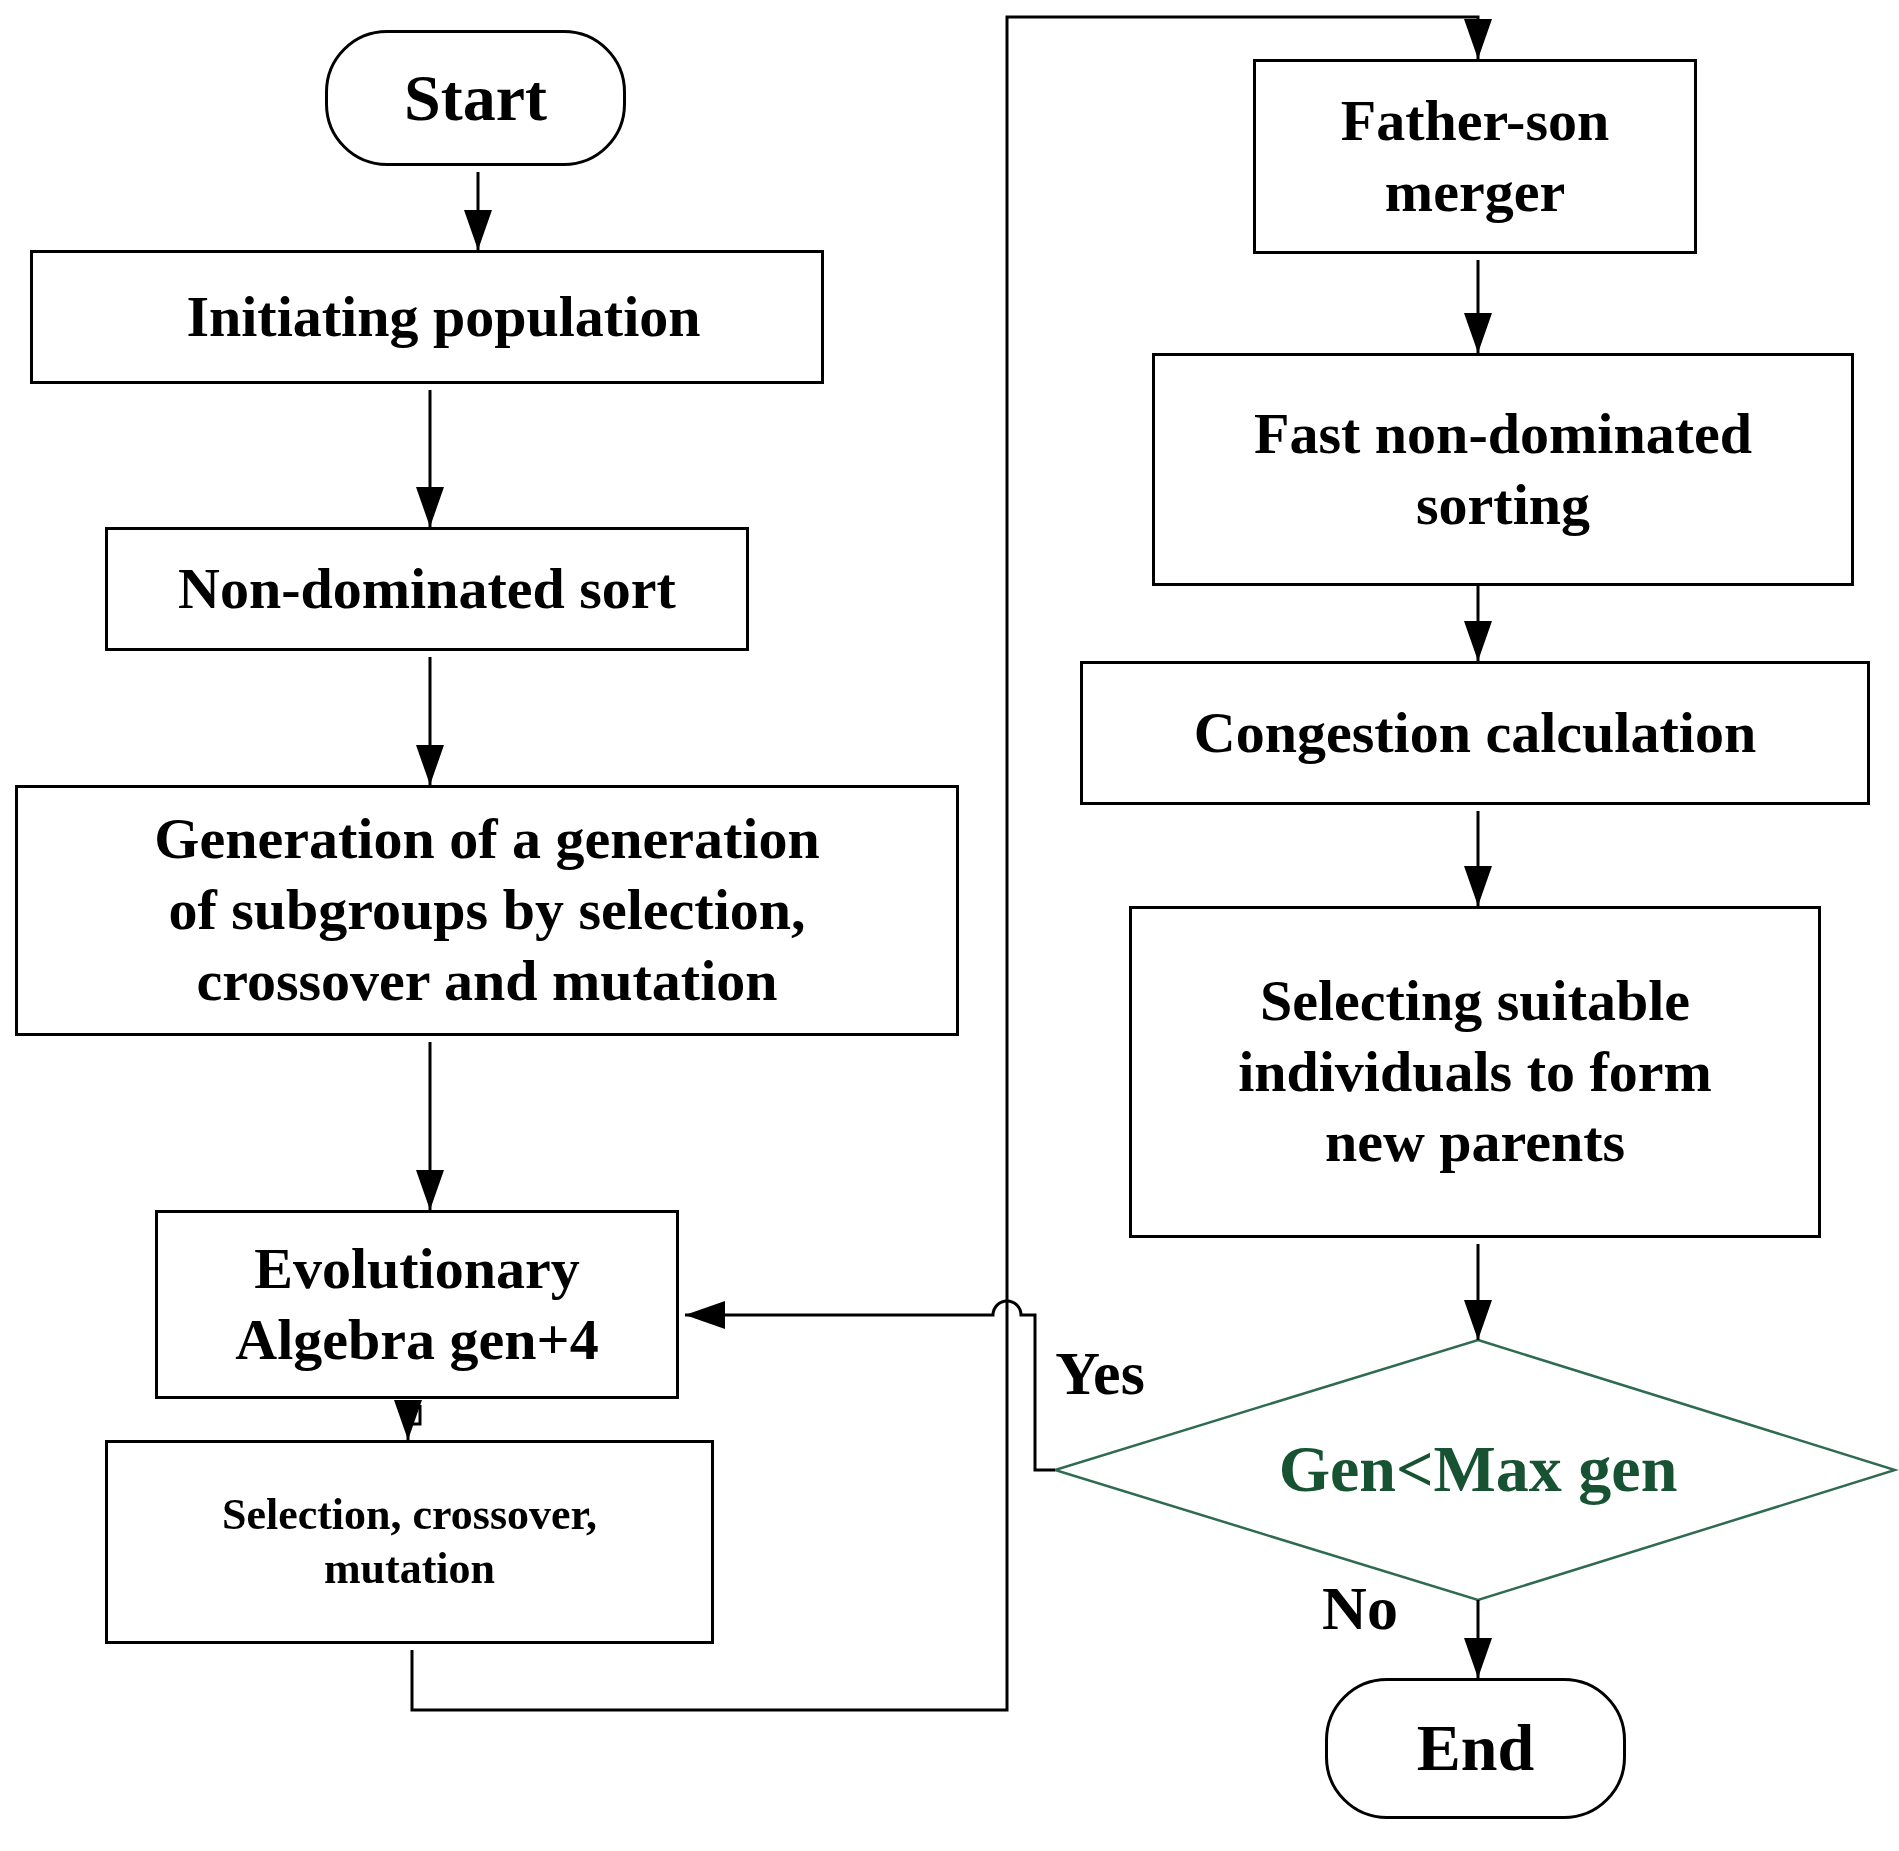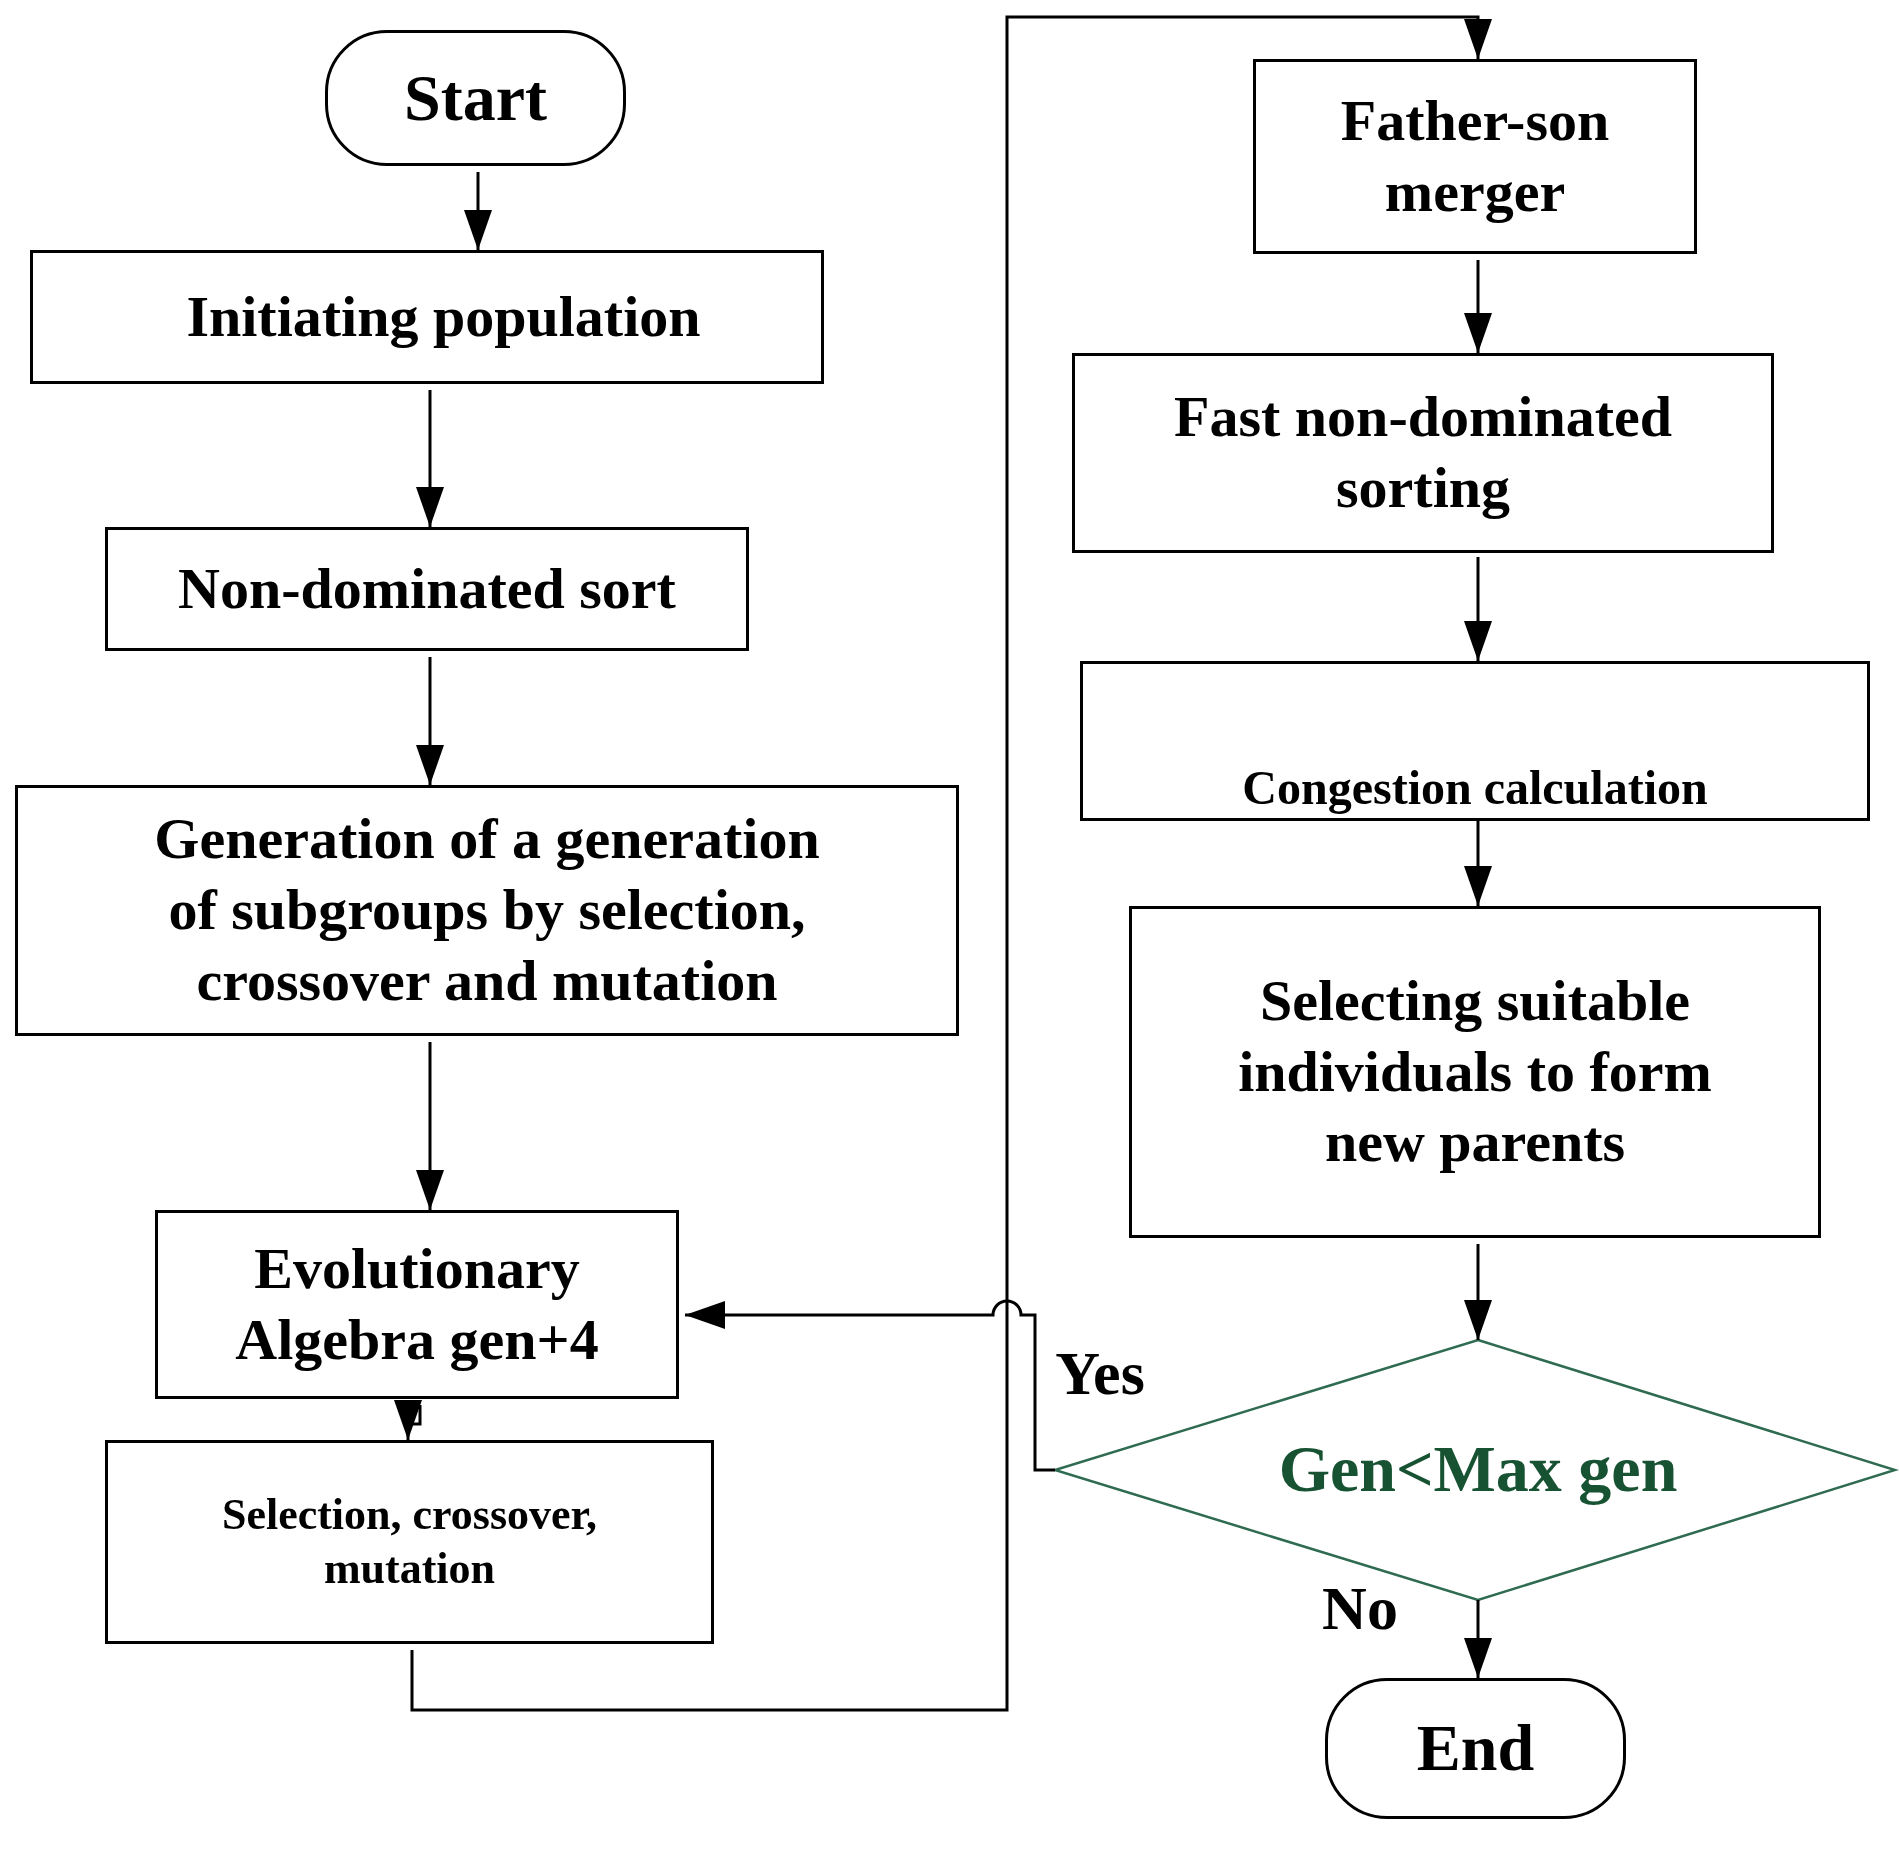--- a/index.html
+++ b/index.html
@@ -74,26 +74,26 @@
 <div class="node" style="left:105px;top:1440px;width:609px;height:204px;font-size:44px;">
   <span class="line">Selection, crossover,</span>
   <span class="line">mutation</span>
 </div>
 
 <div class="node" style="left:1253px;top:59px;width:444px;height:195px;font-size:58px;text-align:center;">
   <span class="line">Father-son</span>
   <span class="line">merger</span>
 </div>
 
-<div class="node" style="left:1072px;top:353px;width:702px;height:200px;font-size:58px;">
+<div class="node" style="left:1152px;top:353px;width:702px;height:233px;font-size:58px;">
   <span class="line">Fast non-dominated</span>
   <span class="line">sorting</span>
 </div>
 
-<div class="node" style="left:1080px;top:661px;width:790px;height:160px;font-size:48px;justify-content:flex-end;">
+<div class="node" style="left:1080px;top:661px;width:790px;height:144px;font-size:58px;">
   <span class="line">Congestion calculation</span>
 </div>
 
 <div class="node" style="left:1129px;top:906px;width:692px;height:332px;font-size:58px;">
   <span class="line">Selecting suitable</span>
   <span class="line">individuals to form</span>
   <span class="line">new parents</span>
 </div>
 
 <div class="decision-text" style="left:1105px;top:1436px;width:746px;font-size:66px;color:#175233;">

